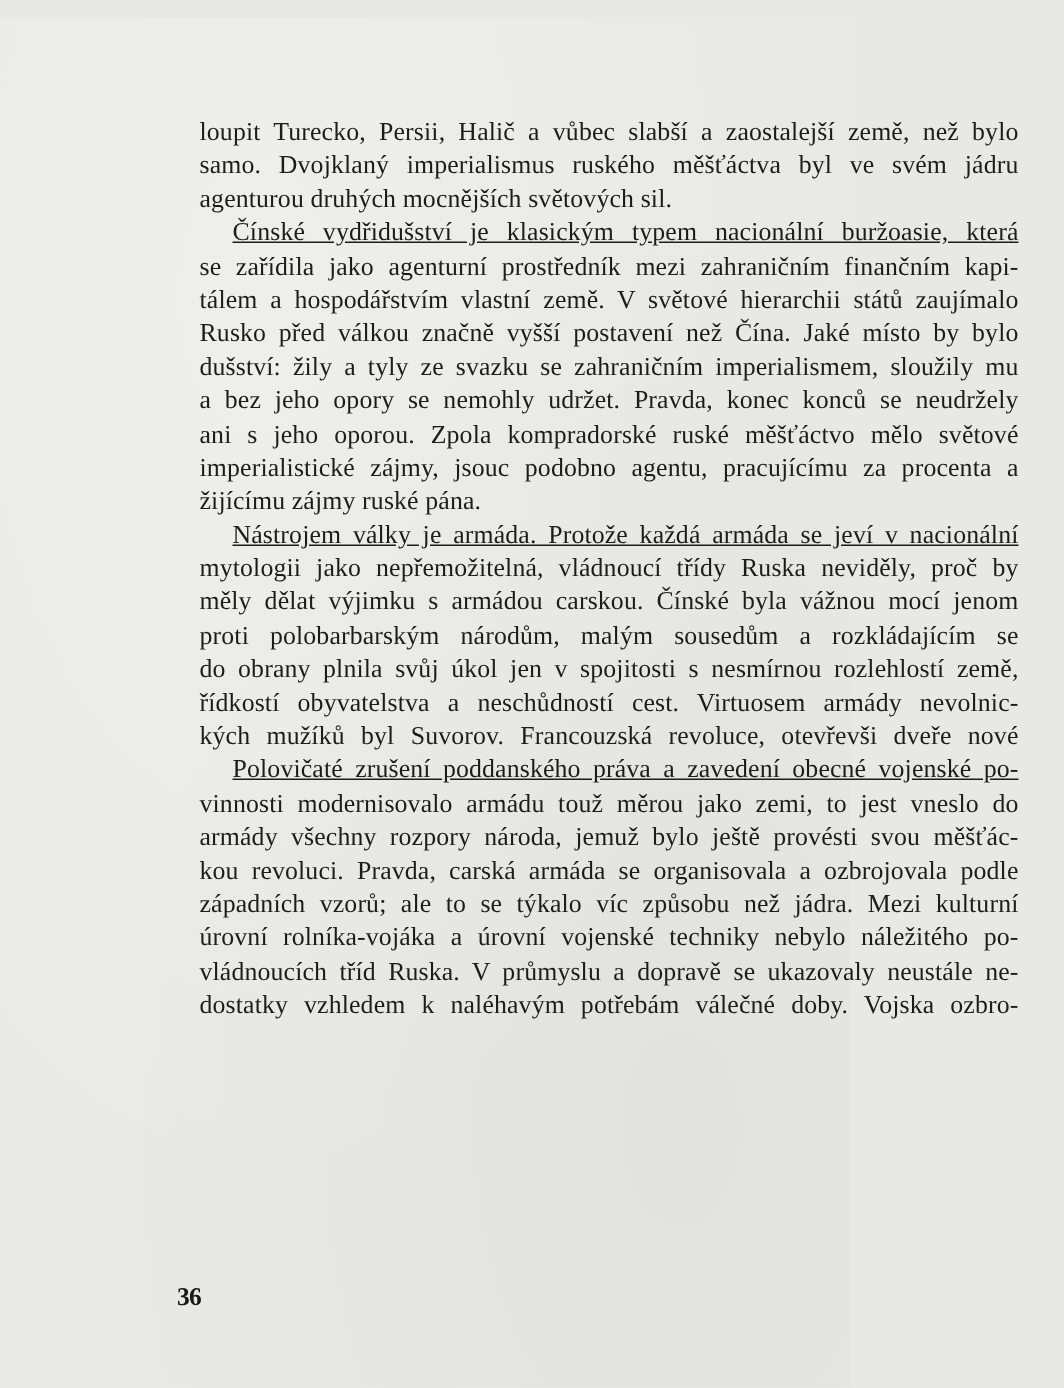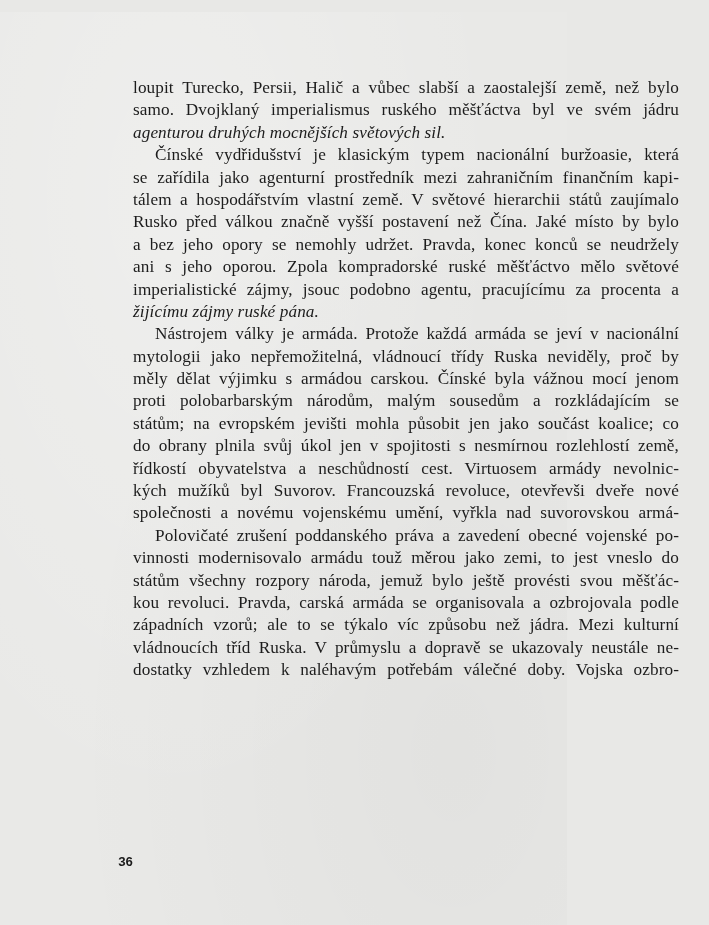--- a/index.html
+++ b/index.html
@@ -35,32 +35,32 @@
     height: 22.4px;
     line-height: 22.4px;
     font-size: 17.2px;
     white-space: nowrap;
     text-align: justify;
     text-align-last: justify;
     letter-spacing: 0.1px;
   }
   .line.last {
     text-align-last: left;
-    font-style: italic;
   }
   .line.indent {
     padding-left: 22px;
+    text-decoration: underline;
   }
   .page-number {
     position: absolute;
     left: 118px;
     top: 843px;
-    font-family: Liberation Mono, monospace;
+    font-family: Liberation Serif, serif;
     font-weight: bold;
-    font-size: 13px;
+    font-size: 17px;
     color: #1a1a1a;
     letter-spacing: -0.5px;
   }
 </style>
 </head>
 <body>
 
 <div class="page">
   <div class="text-block">
 
@@ -68,44 +68,44 @@
       <span class="line">loupit Turecko, Persii, Halič a vůbec slabší a zaostalejší země, než bylo</span>
       <span class="line">samo. Dvojklaný imperialismus ruského měšťáctva byl ve svém jádru</span>
       <span class="line last">agenturou druhých mocnějších světových sil.</span>
     </div>
 
     <div>
       <span class="line indent">Čínské vydřidušství je klasickým typem nacionální buržoasie, která</span>
       <span class="line">se zařídila jako agenturní prostředník mezi zahraničním finančním kapi-</span>
       <span class="line">tálem a hospodářstvím vlastní země. V světové hierarchii států zaujímalo</span>
       <span class="line">Rusko před válkou značně vyšší postavení než Čína. Jaké místo by bylo</span>
+      <span class="line">dušství: žily a tyly ze svazku se zahraničním imperialismem, sloužily mu</span>
       <span class="line">a bez jeho opory se nemohly udržet. Pravda, konec konců se neudržely</span>
       <span class="line">ani s jeho oporou. Zpola kompradorské ruské měšťáctvo mělo světové</span>
       <span class="line">imperialistické zájmy, jsouc podobno agentu, pracujícímu za procenta a</span>
       <span class="line last">žijícímu zájmy ruské pána.</span>
     </div>
 
     <div>
       <span class="line indent">Nástrojem války je armáda. Protože každá armáda se jeví v nacionální</span>
       <span class="line">mytologii jako nepřemožitelná, vládnoucí třídy Ruska neviděly, proč by</span>
       <span class="line">měly dělat výjimku s armádou carskou. Čínské byla vážnou mocí jenom</span>
       <span class="line">proti polobarbarským národům, malým sousedům a rozkládajícím se</span>
-      <span class="line">státům; na evropském jevišti mohla působit jen jako součást koalice; co</span>
       <span class="line">do obrany plnila svůj úkol jen v spojitosti s nesmírnou rozlehlostí země,</span>
       <span class="line">řídkostí obyvatelstva a neschůdností cest. Virtuosem armády nevolnic-</span>
       <span class="line">kých mužíků byl Suvorov. Francouzská revoluce, otevřevši dveře nové</span>
-      <span class="line">společnosti a novému vojenskému umění, vyřkla nad suvorovskou armá-</span>
     </div>
 
     <div>
       <span class="line indent">Polovičaté zrušení poddanského práva a zavedení obecné vojenské po-</span>
       <span class="line">vinnosti modernisovalo armádu touž měrou jako zemi, to jest vneslo do</span>
-      <span class="line">státům všechny rozpory národa, jemuž bylo ještě provésti svou měšťác-</span>
+      <span class="line">armády všechny rozpory národa, jemuž bylo ještě provésti svou měšťác-</span>
       <span class="line">kou revoluci. Pravda, carská armáda se organisovala a ozbrojovala podle</span>
       <span class="line">západních vzorů; ale to se týkalo víc způsobu než jádra. Mezi kulturní</span>
+      <span class="line">úrovní rolníka-vojáka a úrovní vojenské techniky nebylo náležitého po-</span>
       <span class="line">vládnoucích tříd Ruska. V průmyslu a dopravě se ukazovaly neustále ne-</span>
       <span class="line">dostatky vzhledem k naléhavým potřebám válečné doby. Vojska ozbro-</span>
     </div>
 
   </div>
 
   <div class="page-number">36</div>
 </div>
 
 </body></html>

